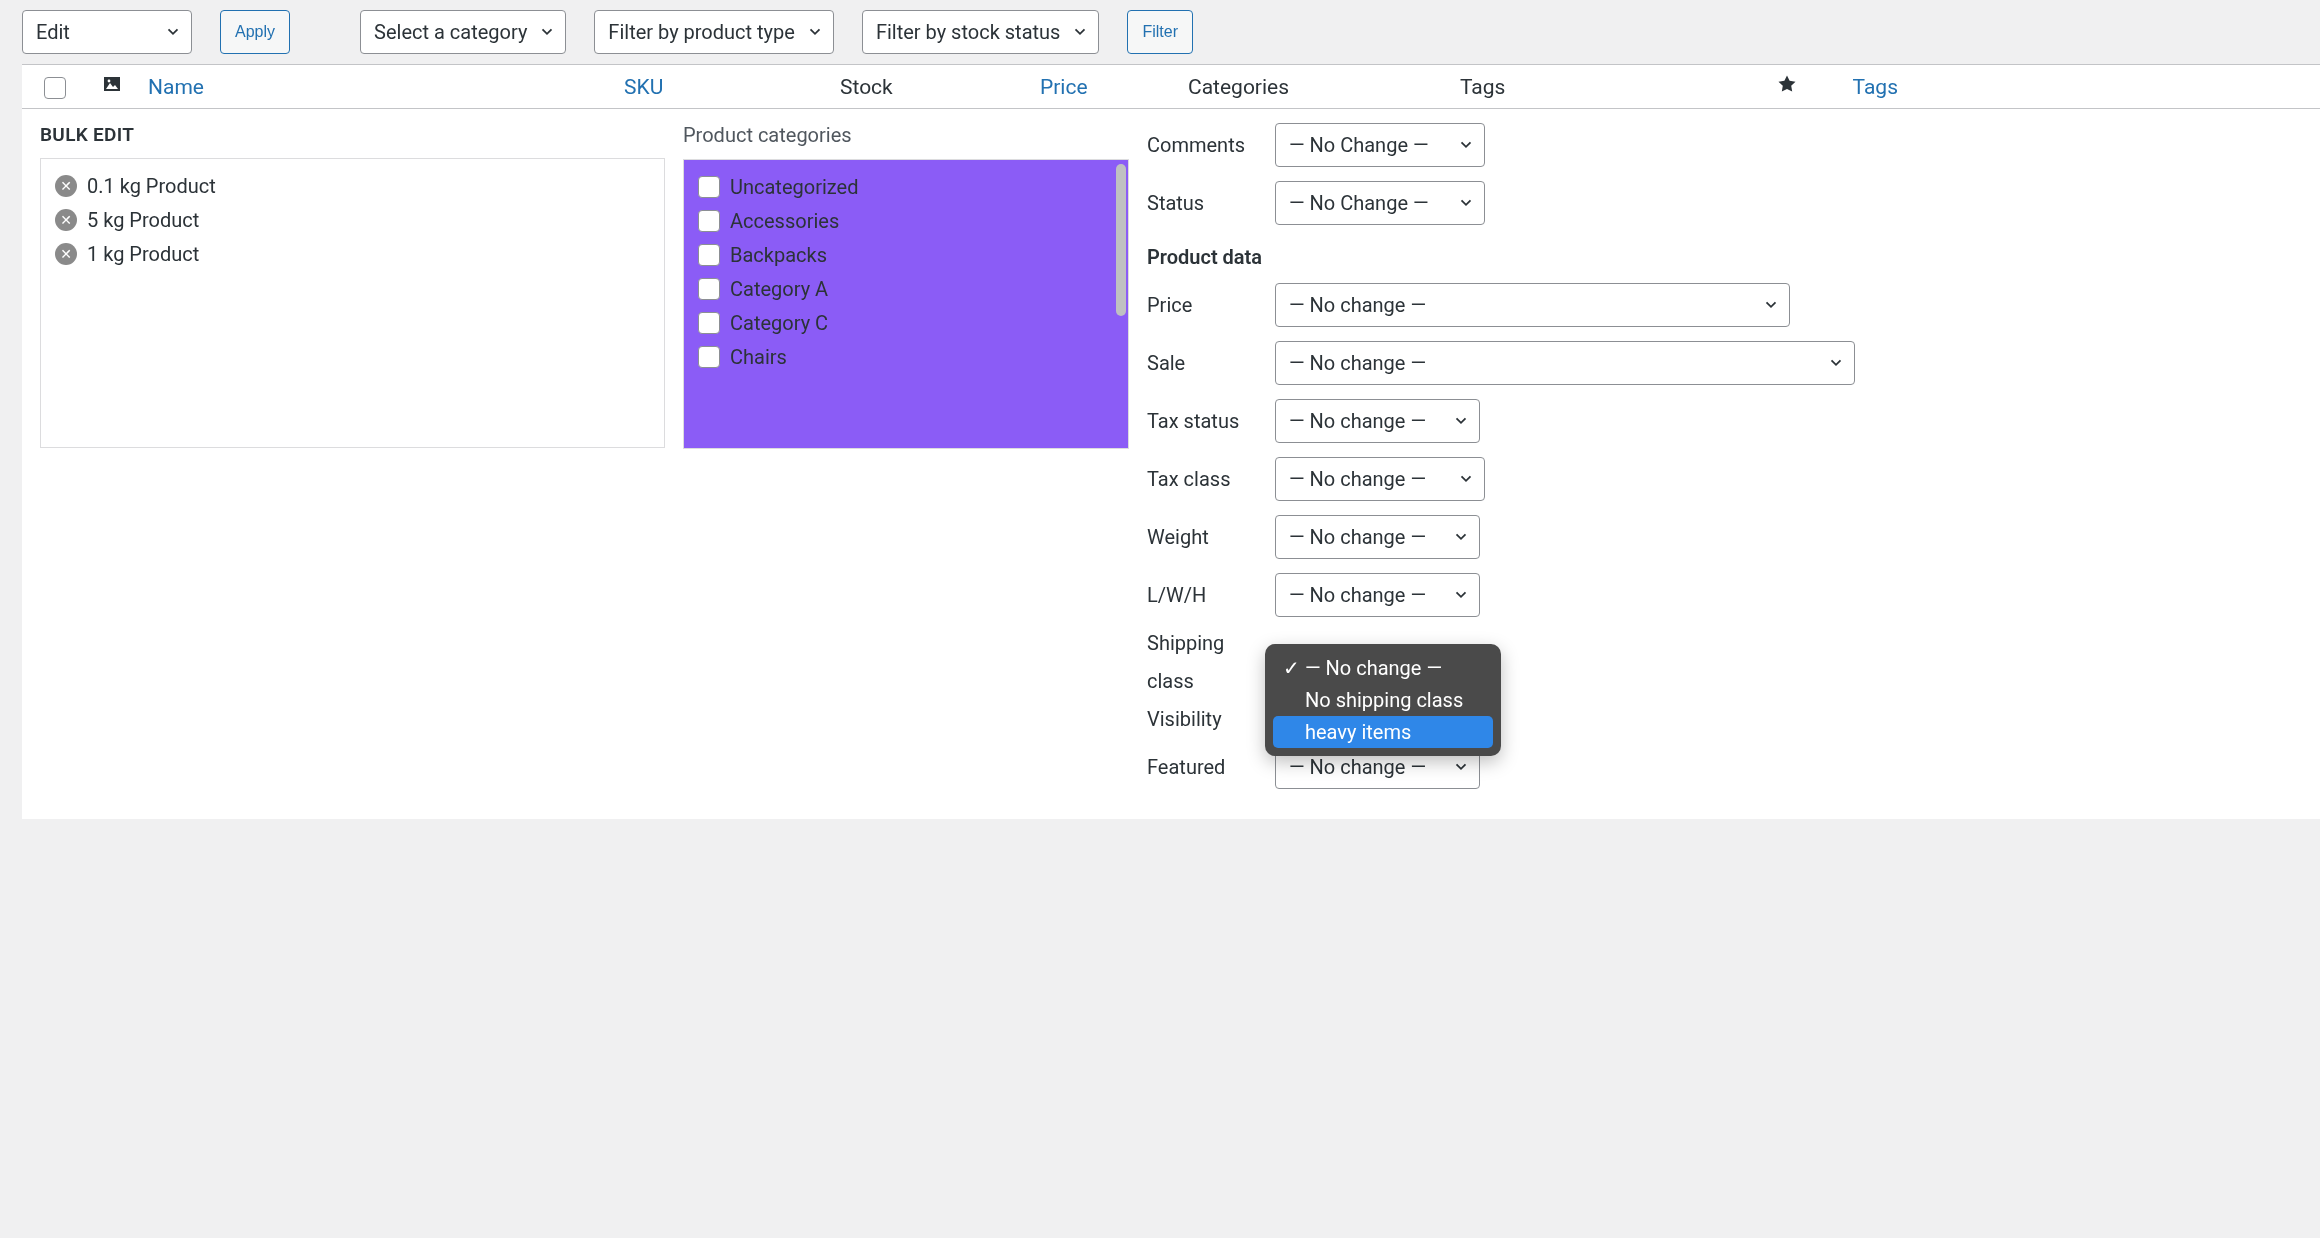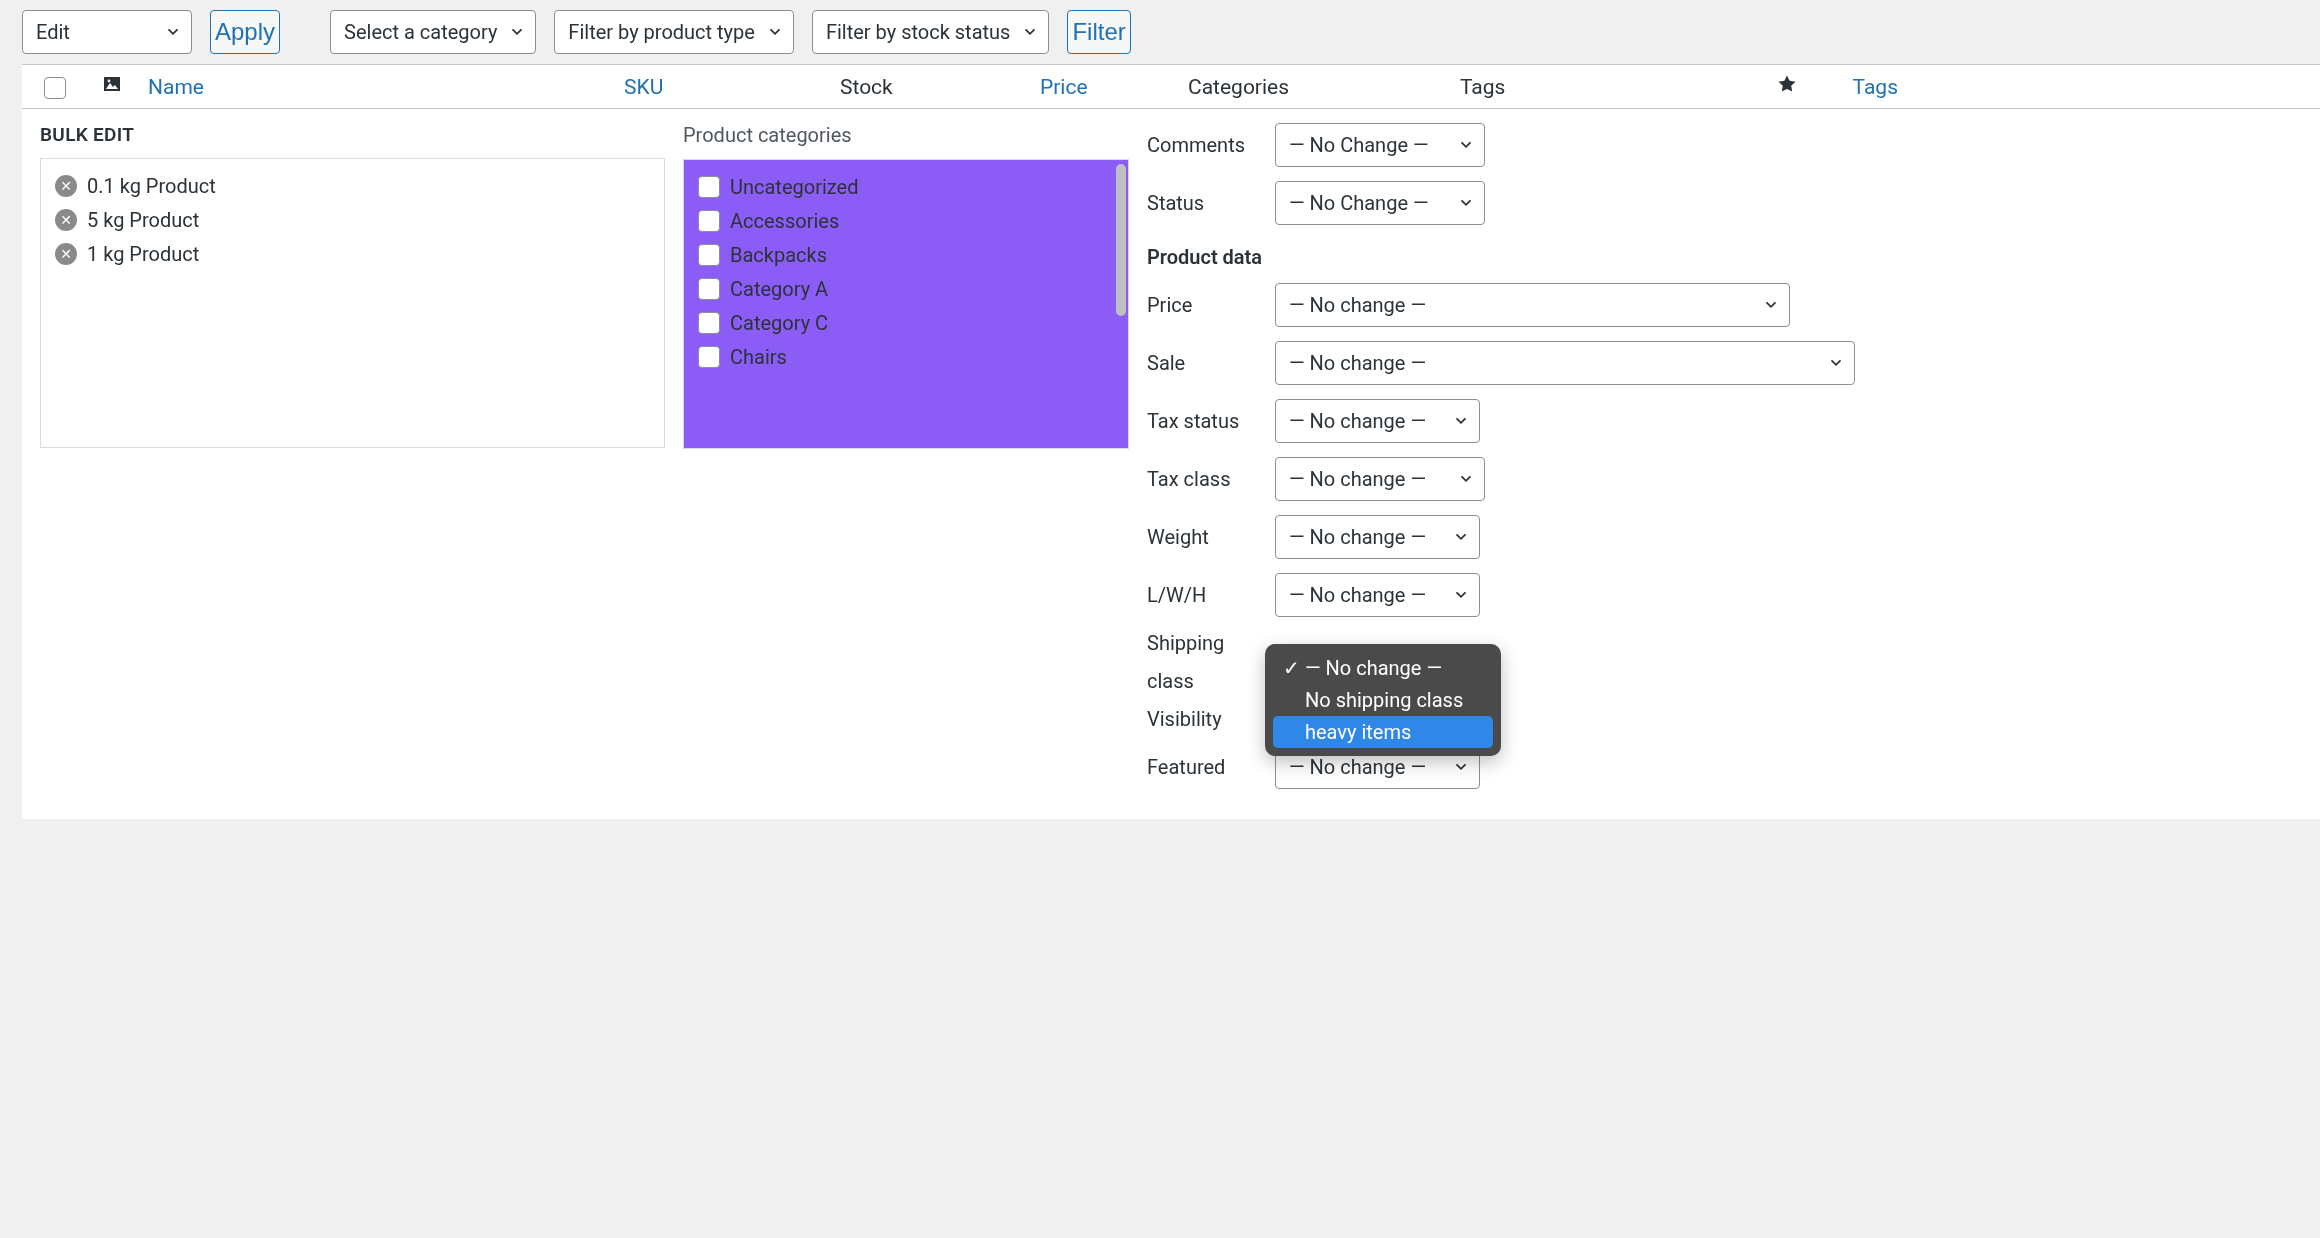--- a/index.html
+++ b/index.html
@@ -7,21 +7,21 @@
       font-family: -apple-system, BlinkMacSystemFont, "Segoe UI", Roboto, Arial, sans-serif;
       font-size: 20px;
       color: #2c3338;
       background: #f0f0f1;
       overflow: hidden;
     }
     .top-bar {
       padding: 10px 22px;
       background: #f0f0f1;
       display: flex;
-      gap: 18px;
+      gap: 28px;
       align-items: center;
     }
     .select-wrap {
       position: relative;
       display: inline-block;
     }
     .select {
       background: #fff;
       border: 1px solid #8c8f94;
       border-radius: 4px;
@@ -41,23 +41,23 @@
       top: 50%;
       transform: translateY(-50%);
       pointer-events: none;
     }
     .caret svg { display: block; }
     .btn-outline {
       background: #f6f7f7;
       border: 1px solid #2271b1;
       color: #2271b1;
       border-radius: 4px;
-      padding: 0 4px;
+      padding: 0 14px;
       height: 44px;
-      font-size: 24px;
+      font-size: 16px;
       cursor: pointer;
     }
 
     .table-row {
       background: #fff;
       border-top: 1px solid #c3c4c7;
       border-bottom: 1px solid #c3c4c7;
       display: flex;
       align-items: center;
       padding: 9px 0;

